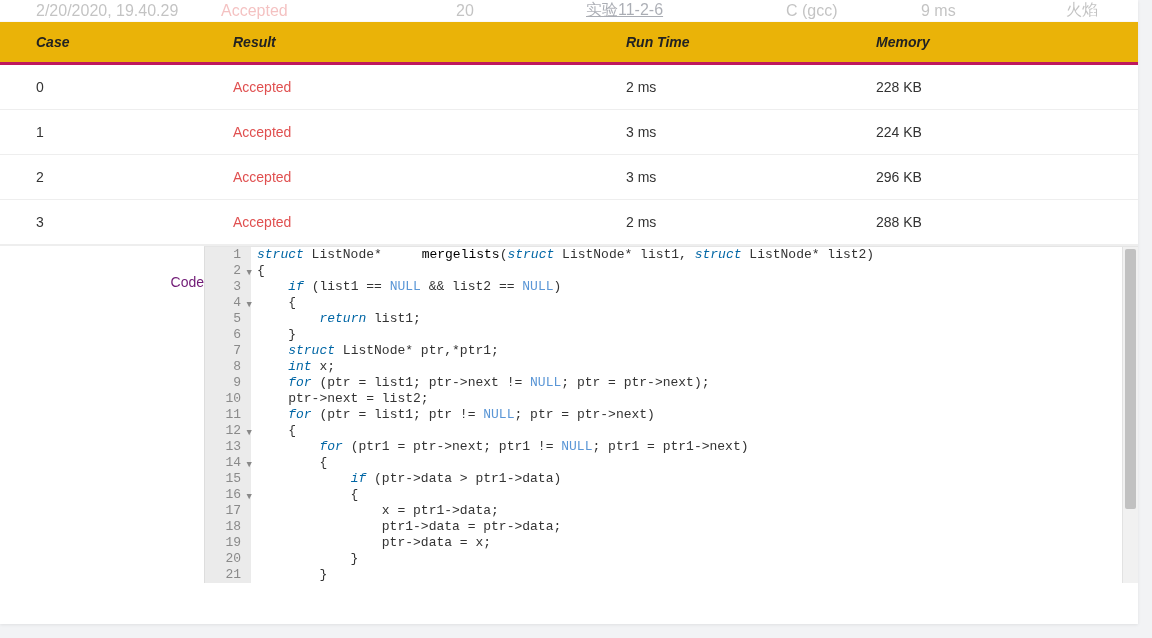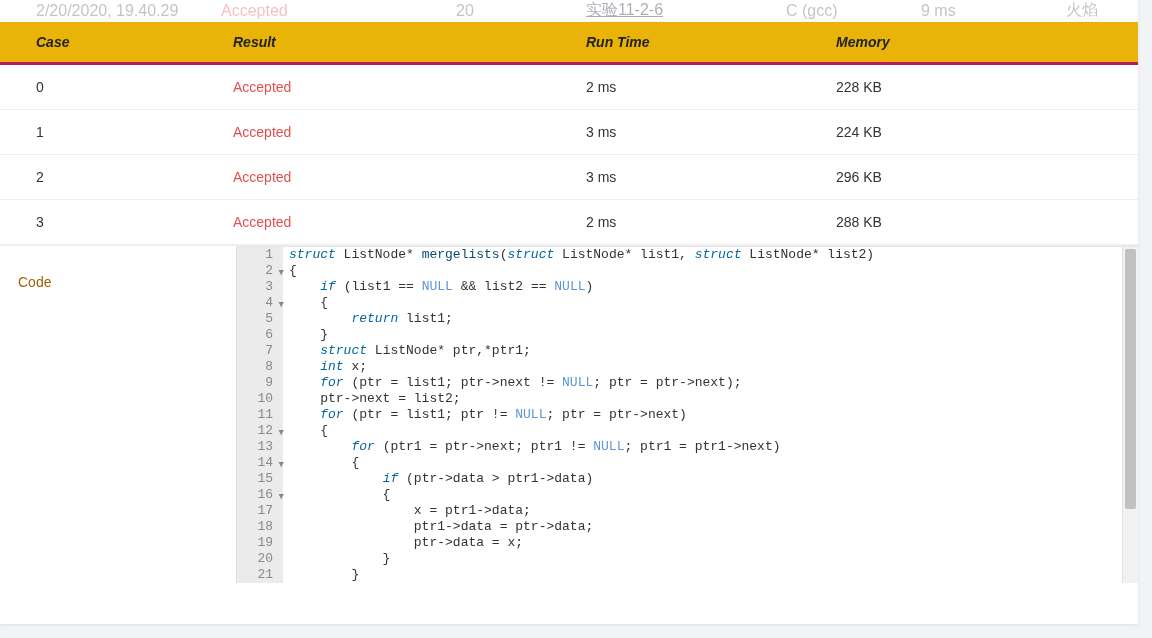--- a/index.html
+++ b/index.html
@@ -54,32 +54,33 @@
     font-style: italic;
   }
   .row {
     display: flex;
     padding: 14px 36px;
     border-bottom: 1px solid #eee;
     background: #fff;
   }
   .col-case   { width: 185px; }
   .col-result { width: 365px; padding-left: 12px; }
-  .col-run    { width: 250px; }
+  .col-run    { width: 250px; margin-left: 40px; }
   .col-mem    { flex: 1; }
   .accepted   { color: #e05050; }
 
   .code-section {
     display: flex;
     border-top: 1px solid #eee;
   }
   .code-label {
-    width: 236px;
+    width: 204px;
     padding: 28px 0 0 18px;
-    color: #a16207;
+    color: #701a75;
+    text-align: right;
   }
   .editor-wrap {
     flex: 1;
     position: relative;
     border-left: 1px solid #ddd;
     border-top: 1px solid #e5e5e5;
   }
   .editor {
     font-family: Consolas, "Courier New", monospace;
     font-size: 13px;
@@ -108,21 +109,21 @@
     font-size: 9px;
     color: #888;
   }
   .code-content {
     white-space: pre;
     padding-left: 6px;
     color: #333;
   }
   .tok-kw   { color: #0066a5; font-style: italic; }
   .tok-null { color: #5a96d6; }
-  .tok-id   { color: #0c4a6e; }
+  .tok-id   { color: #000000; margin-left: 32px; }
 
   .scrollbar {
     position: absolute;
     right: 0;
     top: 0;
     bottom: 0;
     width: 16px;
     background: #f1f1f1;
     border-left: 1px solid #e2e2e2;
   }

